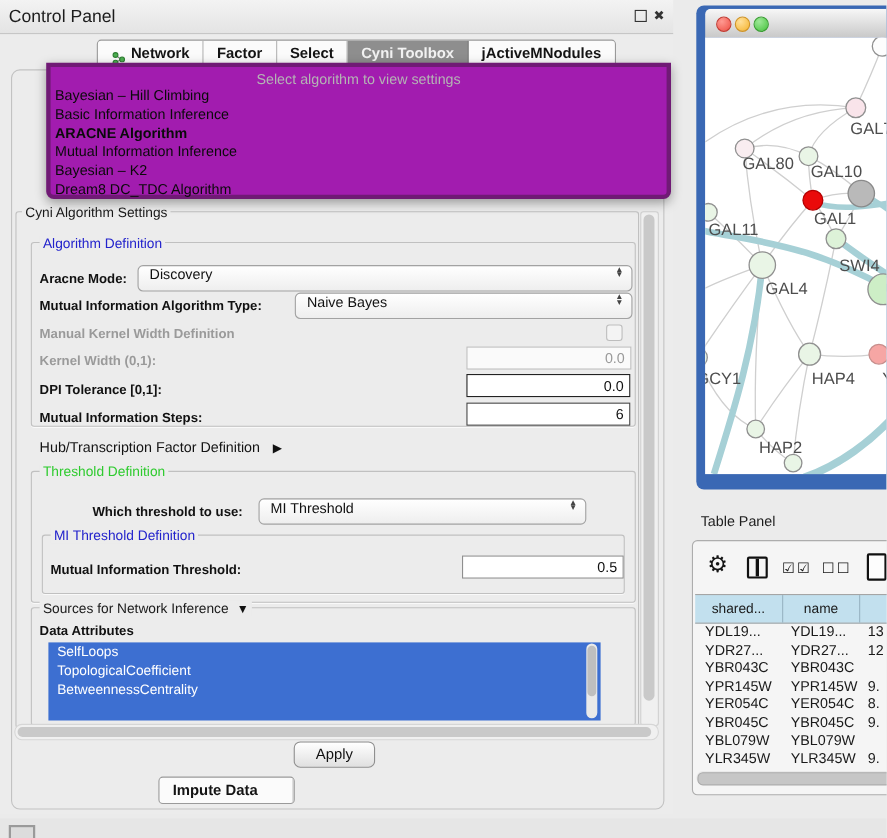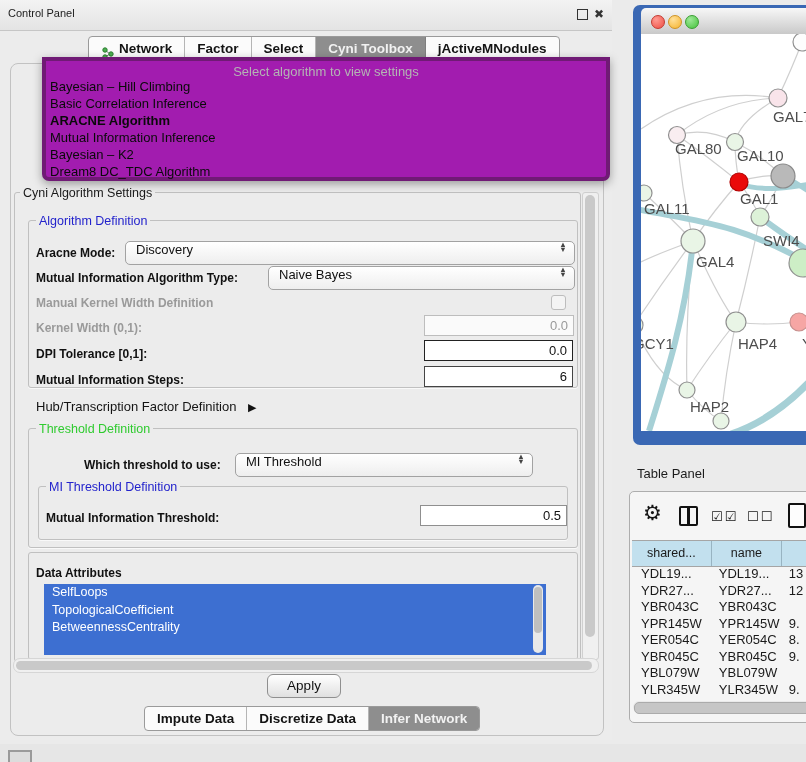--- a/index.html
+++ b/index.html
@@ -4,34 +4,34 @@
 <style>
   html,body{margin:0;padding:0;}
   body{width:806px;height:762px;overflow:hidden;background:#ebebeb;
        font-family:"Liberation Sans","DejaVu Sans",sans-serif;color:#1a1a1a;position:relative;}
   .abs{position:absolute;}
 
   
   #control-panel{left:0;top:0;width:612px;height:740px;background:#ececec;}
   #cp-titlebar{left:0;top:0;width:612px;height:30px;background:linear-gradient(#f3f3f3,#e4e4e4);
                border-bottom:1px solid #c6c6c6;}
-  #cp-title{left:8px;top:7px;font-size:11px;color:#1c1c1c;}
+  #cp-title{left:8px;top:7px;font-size:16px;color:#1c1c1c;}
   .win-btn{top:8px;font-weight:bold;color:#333;font-size:12px;}
   #float-icon{left:577px;top:9px;width:9px;height:9px;border:1.6px solid #333;}
   #close-icon{left:594px;top:7px;}
 
   
   .seg-strip{display:flex;height:23px;border:1px solid #9a9a9a;border-radius:4px;
              background:#fbfbfb;overflow:hidden;}
   .seg{padding:0 12px;line-height:23px;font-size:13.5px;font-weight:bold;color:#141414;
        border-right:1px solid #b5b5b5;white-space:nowrap;display:flex;align-items:flex-end;gap:5px;}
   .seg:last-child{border-right:none;}
   .seg.sel{background:#8e8e8e;color:#f2f2f2;border-right-color:#7f7f7f;}
   #top-tabs{left:88px;top:36px;}
-  #bottom-tabs{left:144px;top:706px;}
+  #bottom-tabs{left:144px;top:706px;flex-direction:column;}
 
   
   #cp-box{left:10px;top:63px;width:592px;height:671px;border:1px solid #c2c2c2;
           border-radius:8px;background:#ececec;}
 
   
   .combo-frag{border:1px solid #a8a8a8;border-radius:5px;background:#fff;}
   #frag1{left:566px;top:96px;width:30px;height:28px;border:2.5px solid #6ba3dc;border-radius:7px;}
   #frag2{left:560px;top:140px;width:36px;height:28px;}
 
@@ -148,21 +148,21 @@
         <span>jActiveMNodules</span>
       </div>
   </div>
 
   <div class="abs combo-frag" id="frag2"></div>
   <div class="abs combo-frag" id="frag1"></div>
 
   <div class="abs" id="algo-popup">
     <div class="abs" id="algo-prompt">Select algorithm to view settings</div>
     <div class="abs algo-item" style="top:18px;">Bayesian – Hill Climbing</div>
-    <div class="abs algo-item" style="top:35px;">Basic Correlation Inference</div>
+    <div class="abs algo-item" style="top:35px;">Basic Information Inference</div>
     <div class="abs algo-item bold" style="top:52px;">ARACNE Algorithm</div>
     <div class="abs algo-item" style="top:69px;">Mutual Information Inference</div>
     <div class="abs algo-item" style="top:86px;">Bayesian – K2</div>
     <div class="abs algo-item" style="top:103px;">Dream8 DC_TDC Algorithm</div>
   </div>
 
   <div class="abs gbox" style="left:14px;top:192px;width:565px;height:468px;"></div>
   <div class="gtitle" style="left:20px;top:186px;">Cyni Algorithm Settings</div>
 
   <div class="abs gbox" style="left:28px;top:220px;width:548px;height:166px;"></div>
@@ -214,20 +214,24 @@
         <span>▼</span>
       </span>
   </div>
 
   <div class="abs gbox" style="left:38px;top:486px;width:528px;height:52px;"></div>
   <div class="gtitle blue" style="left:46px;top:480px;">MI Threshold Definition</div>
   <div class="abs lbl" style="left:46px;top:511px;">Mutual Information Threshold:</div>
   <div class="abs tfield" style="left:420px;top:505px;width:140px;height:19px;border:1px solid #8f8f8f;color:#111;">0.5</div>
 
   <div class="abs gbox" style="left:28px;top:552px;width:548px;height:106px;"></div>
+  <div class="gtitle" style="left:36px;top:546px;">
+    <span>Sources for Network Inference</span>
+    <span class="tri" style="margin-left:4px;">▼</span>
+  </div>
   <div class="abs lbl" style="left:36px;top:566px;">Data Attributes</div>
 
   <div class="abs" id="attr-list">
     <div class="attr-item">SelfLoops</div>
     <div class="attr-item">TopologicalCoefficient</div>
     <div class="attr-item">BetweennessCentrality</div>
   </div>
   <div class="abs" id="attr-scroll">
       <div class="abs" id="attr-thumb"></div>
     </div>

